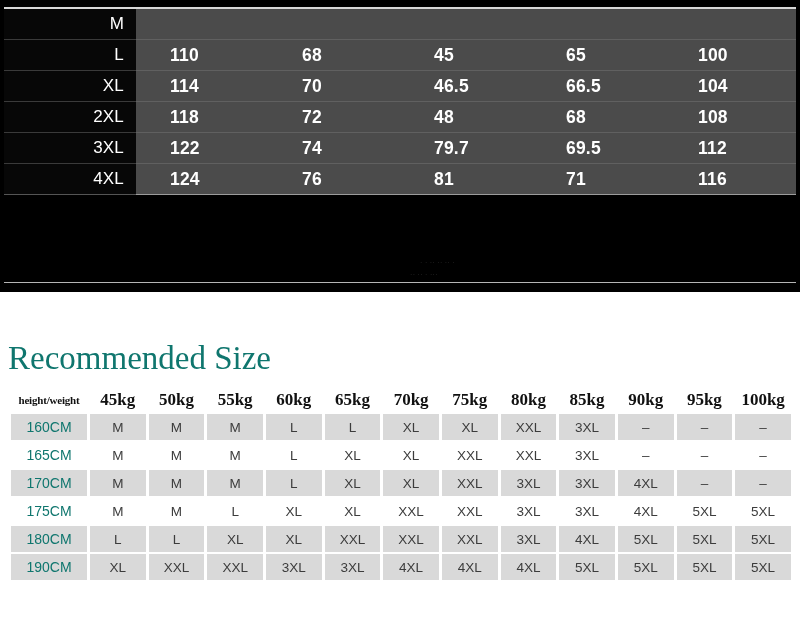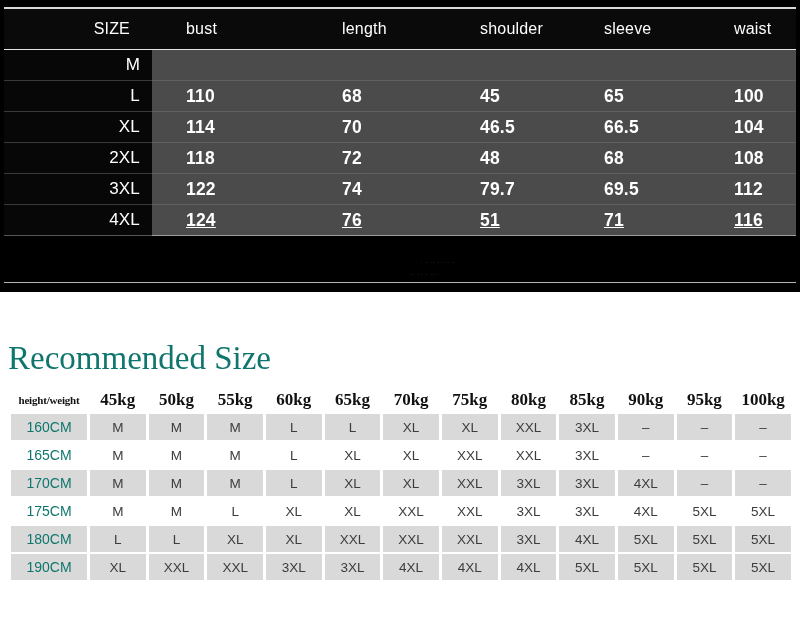--- a/index.html
+++ b/index.html
@@ -84,21 +84,21 @@
   }
   #spec-table tr.spec-row td.col {
     background: #4b4b4b;
     text-align: left;
     padding-left: 34px;
     font-weight: bold;
     font-size: 17.5px;
     border-bottom: 1px solid #606060;
     margin-left: 45px;
   }
-  #spec-table tr.spec-row:last-child td.col { border-bottom: 1px solid #9c9c9c; text-decoration: underline; }
+  #spec-table tr.spec-row:last-child td.col { border-bottom: 1px solid #9c9c9c; }
   #spec-table tr.spec-row:last-child td.c-size { border-bottom: 1px solid #555; }
 
   
   .ghost {
     position: absolute;
     color: #232323;
     font-size: 7px;
     letter-spacing: 0.3px;
     white-space: nowrap;
     font-family: "Liberation Sans", sans-serif;
@@ -156,28 +156,20 @@
   #rec-table tr.plain  td { background: #ffffff; }
 </style>
 </head>
 <body>
 
 <div id="spec-panel">
   <div class="hairline-top"></div>
 
   <table id="spec-table">
     <tbody>
-      <tr class="spec-head">
-        <td class="c-size" style="width:126px">SIZE</td>
-        <td class="col" style="width:122px">bust</td>
-        <td class="col" style="width:104px">length</td>
-        <td class="col" style="width:90px">shoulder</td>
-        <td class="col" style="width:96px">sleeve</td>
-        <td class="col">waist</td>
-      </tr>
 
       <tr class="spec-row">
         <td class="c-size">M</td>
         <td class="col"></td>
         <td class="col"></td>
         <td class="col"></td>
         <td class="col"></td>
         <td class="col"></td>
       </tr>
       <tr class="spec-row">
@@ -209,21 +201,21 @@
         <td class="col">122</td>
         <td class="col">74</td>
         <td class="col">79.7</td>
         <td class="col">69.5</td>
         <td class="col">112</td>
       </tr>
       <tr class="spec-row">
         <td class="c-size">4XL</td>
         <td class="col">124</td>
         <td class="col">76</td>
-        <td class="col">51</td>
+        <td class="col">81</td>
         <td class="col">71</td>
         <td class="col">116</td>
       </tr>
     </tbody>
   </table>
 
   <div class="hairline-bottom"></div>
   <div class="ghost" style="left:420px; top:259px;">· · ·· ·· ·· ·</div>
   <div class="ghost" style="left:410px; top:271px;">·· ·· · ···</div>
 </div>

